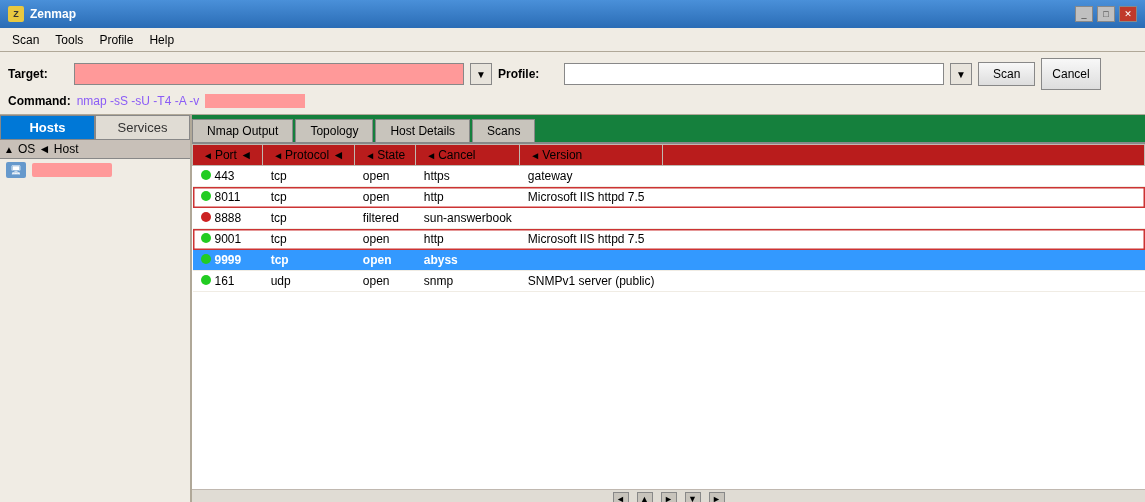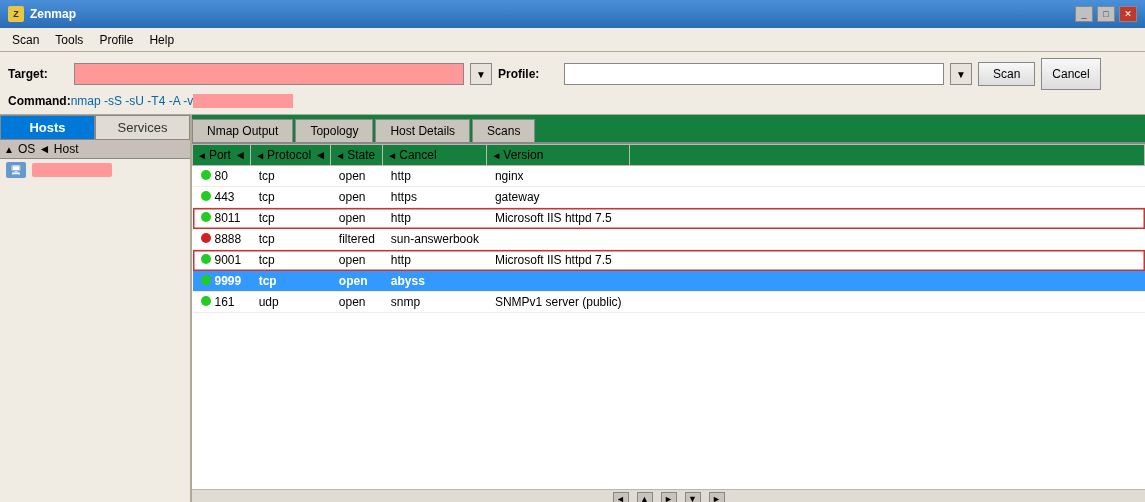--- a/index.html
+++ b/index.html
@@ -131,24 +131,25 @@
       padding: 3px 10px;
       background: linear-gradient(to bottom, #f8f8f8, #ddd);
       border: 1px solid #888;
       cursor: pointer;
       font-size: 12px;
       height: 32px;
     }
     .command-row {
       display: flex;
       align-items: center;
+      gap: 6px;
     }
     .command-text {
       font-size: 12px;
-      color: #0369a1;
+      color: #8b5cf6;
     }
     .command-redacted {
       background: #ff9999;
       width: 100px;
       height: 14px;
       display: inline-block;
       vertical-align: middle;
     }
 
     
@@ -249,23 +250,23 @@
       font-weight: bold;
     }
 
     
     .ports-table {
       width: 100%;
       border-collapse: collapse;
       font-size: 12px;
     }
     .ports-table th {
-      background: #15803d;
+      background: #b91c1c;
       border: 1px solid #c0b8b0;
-      padding: 3px 4px;
+      padding: 3px 10px;
       text-align: left;
       font-weight: normal;
       cursor: pointer;
       white-space: nowrap;
     }
     .ports-table th .sort-arrow {
       margin-right: 2px;
       font-size: 10px;
     }
     .ports-table td {
@@ -393,28 +394,20 @@
           <tr>
             <th><span class="sort-arrow">◄</span><span>Port</span> <span>◄</span></th>
             <th><span class="sort-arrow">◄</span><span>Protocol</span> <span>◄</span></th>
             <th><span class="sort-arrow">◄</span><span>State</span></th>
             <th><span class="sort-arrow">◄</span><span>Cancel</span></th>
             <th><span class="sort-arrow">◄</span><span>Version</span></th>
             <th style="width:100%"></th>
           </tr>
         </thead>
         <tbody id="ports-tbody">
-        <tr class="normal">
-              <td><span class="status-dot dot-green"></span>80</td>
-              <td>tcp</td>
-              <td>open</td>
-              <td>http</td>
-              <td>nginx</td>
-              <td></td>
-            </tr>
             <tr class="normal">
               <td><span class="status-dot dot-green"></span>443</td>
               <td>tcp</td>
               <td>open</td>
               <td>https</td>
               <td>gateway</td>
               <td></td>
             </tr>
             <tr class="normal" style="outline: rgb(204, 51, 51) solid 1.5px; outline-offset: -1px; position: relative; box-shadow: rgb(204, 51, 51) 0px 0px 0px 1.5px inset;">
               <td><span class="status-dot dot-green"></span>8011</td>

